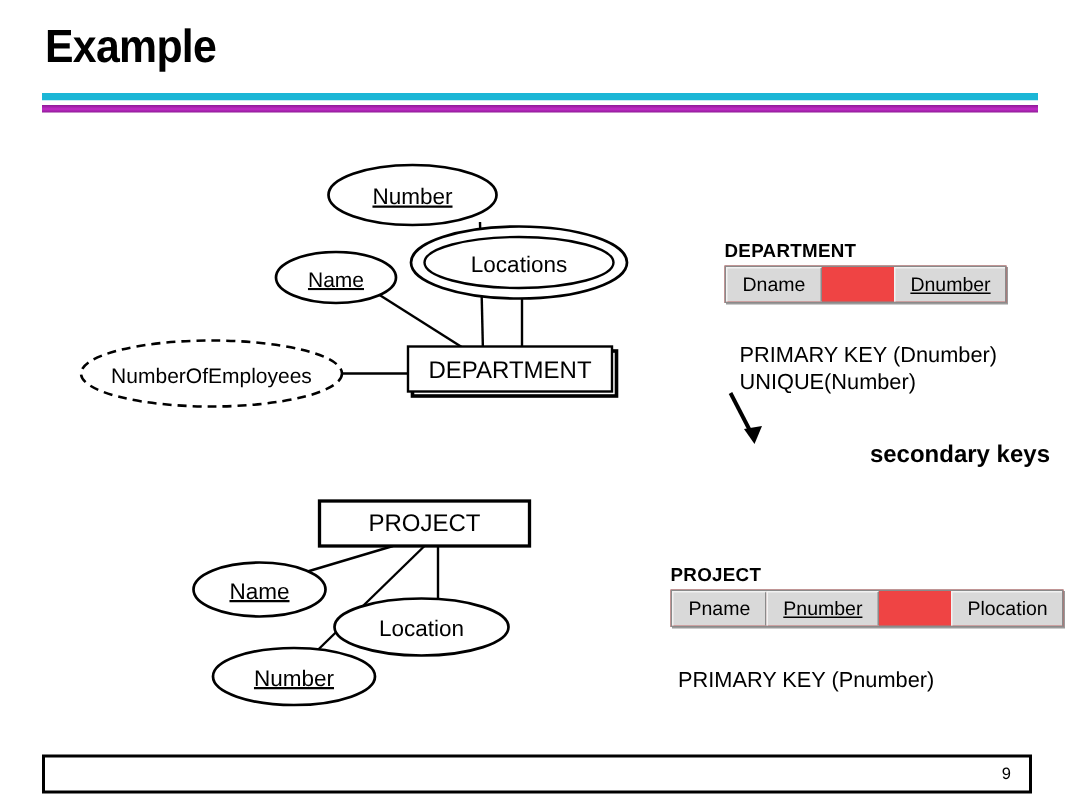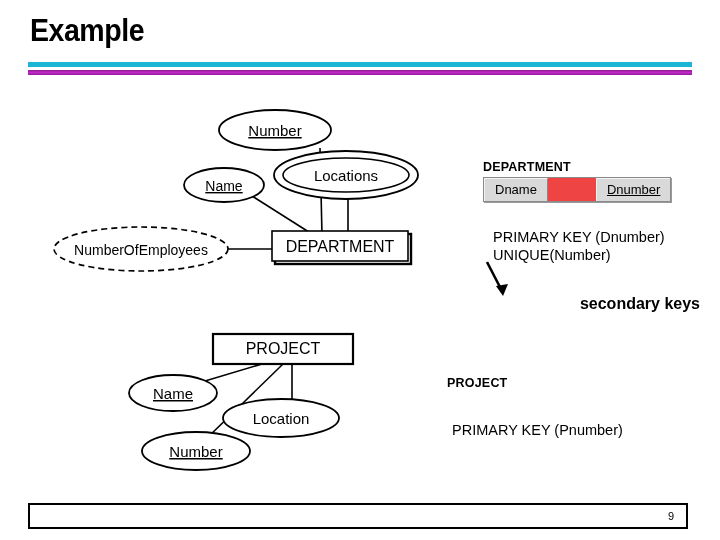--- a/index.html
+++ b/index.html
@@ -252,21 +252,26 @@
   <div>PRIMARY KEY (Dnumber)</div>
   <div>UNIQUE(Number)</div>
 </div>
 
 <div id="callout-secondary-keys">
   <div>secondary keys</div>
 </div>
 
 <div class="relation-block" style="left:447px; top:376px;">
   <div class="relation-name">PROJECT</div>
-</div>
-
-<div class="constraint-block" style="left:452px; top:421px;">
+  <div class="relation-table">
+    <div class="relation-cell">Pname</div>
+    <div class="relation-cell is-key">Pnumber</div>
+    <div class="relation-cell">Plocation</div>
+  </div>
+</div>
+
+<div class="constraint-block" style="left:452px; top:445px;">
   <div>PRIMARY KEY (Pnumber)</div>
 </div>
 
 <div id="footer-box">
   <div id="page-number">9</div>
 </div>
 
 </body></html>

